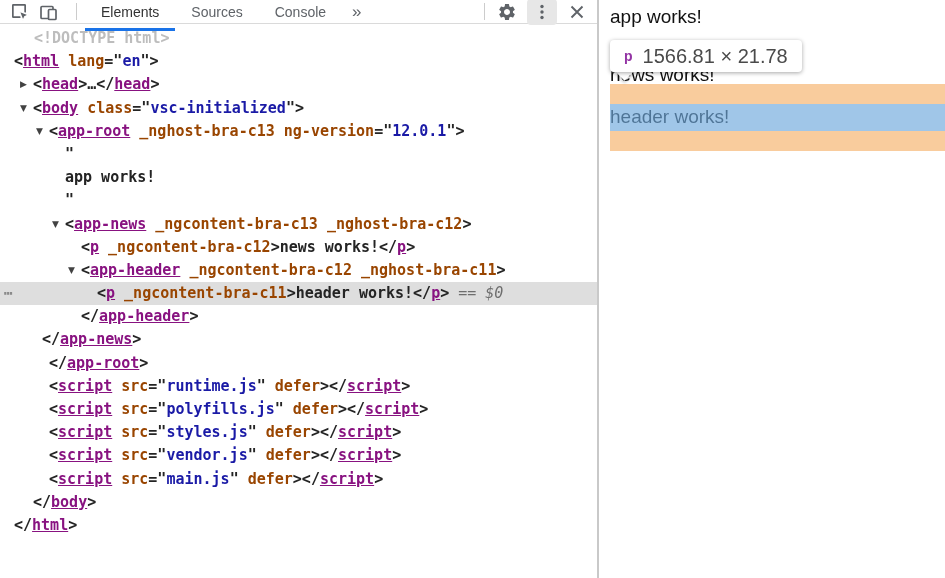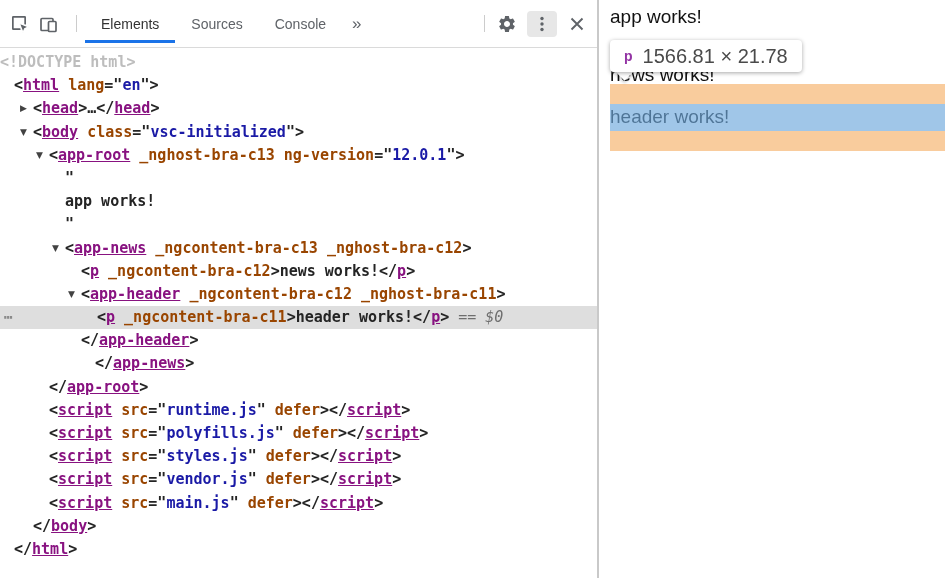--- a/index.html
+++ b/index.html
@@ -11,21 +11,21 @@
   }
   *{box-sizing:border-box;margin:0;padding:0;}
   html,body{width:945px;height:578px;overflow:hidden;background:#fff;
     font-family:"Liberation Sans",sans-serif;}
   .stage{position:relative;width:945px;height:578px;background:#fff;}
 
   
   .devtools{position:absolute;left:0;top:0;width:597px;height:578px;background:#fff;}
   .panel-divider{position:absolute;left:597px;top:0;width:2px;height:578px;background:#c9c9c9;}
 
-  .toolbar{height:48px;border-bottom:1px solid #dadada;display:flex;align-items:center;
+  .toolbar{height:24px;border-bottom:1px solid #dadada;display:flex;align-items:center;
     padding:0 6px;background:#fff;}
   .icon-btn{width:28px;height:28px;display:flex;align-items:center;justify-content:center;
     flex:0 0 auto;border-radius:4px;cursor:pointer;}
   .icon-btn svg{display:block;}
   .kebab-btn{background:#e7e7e7;width:30px;height:26px;margin:0 6px;}
   .vsep{width:1px;height:17px;background:#ccc;flex:0 0 auto;}
   .vsep.left{margin:0 8px 0 14px;}
   .vsep.right{margin:0 8px;}
   .tabs{display:flex;align-items:stretch;height:36px;}
   .tab{padding:0 16px;font-size:14px;color:#5f6368;display:flex;align-items:center;
@@ -114,34 +114,34 @@
         </svg>
       </div>
       <div class="icon-btn">
         <svg width="20" height="20" viewBox="0 0 20 20">
           <path d="M4.5 4.5 L15.5 15.5 M15.5 4.5 L4.5 15.5" stroke="var(--icon)" stroke-width="1.9" fill="none"></path>
         </svg>
       </div>
     </div>
 
     <div class="tree" id="tree">
-        <div class="row" style=""><span class="tk-d">&lt;!DOCTYPE html&gt;</span></div>
+        <div class="row" style="padding-left: 14px; margin-left: 20px;"><span class="tk-d">&lt;!DOCTYPE html&gt;</span></div>
         <div class="row" style="padding-left: 14px;"><span class="tk-p">&lt;</span><span class="tk-t">html</span><span class="tk-x"> </span><span class="tk-a">lang</span><span class="tk-p">="</span><span class="tk-v">en</span><span class="tk-p">"&gt;</span></div>
         <div class="row" style="padding-left: 33px;"><span class="arrow" style="left: 20px;">▶</span><span class="tk-p">&lt;</span><span class="tk-t">head</span><span class="tk-p">&gt;</span><span class="tk-x">…</span><span class="tk-p">&lt;/</span><span class="tk-t">head</span><span class="tk-p">&gt;</span></div>
         <div class="row" style="padding-left: 33px;"><span class="arrow" style="left: 20px;">▼</span><span class="tk-p">&lt;</span><span class="tk-t">body</span><span class="tk-x"> </span><span class="tk-a">class</span><span class="tk-p">="</span><span class="tk-v">vsc-initialized</span><span class="tk-p">"&gt;</span></div>
         <div class="row" style="padding-left: 49px;"><span class="arrow" style="left: 36px;">▼</span><span class="tk-p">&lt;</span><span class="tk-t">app-root</span><span class="tk-x"> </span><span class="tk-a">_nghost-bra-c13</span><span class="tk-x"> </span><span class="tk-a">ng-version</span><span class="tk-p">="</span><span class="tk-v">12.0.1</span><span class="tk-p">"&gt;</span></div>
         <div class="row" style="padding-left: 65px;"><span class="tk-x">"</span></div>
         <div class="row" style="padding-left: 65px;"><span class="tk-x">app works!</span></div>
         <div class="row" style="padding-left: 65px;"><span class="tk-x">"</span></div>
         <div class="row" style="padding-left: 65px;"><span class="arrow" style="left: 52px;">▼</span><span class="tk-p">&lt;</span><span class="tk-t">app-news</span><span class="tk-x"> </span><span class="tk-a">_ngcontent-bra-c13</span><span class="tk-x"> </span><span class="tk-a">_nghost-bra-c12</span><span class="tk-p">&gt;</span></div>
         <div class="row" style="padding-left: 81px;"><span class="tk-p">&lt;</span><span class="tk-t">p</span><span class="tk-x"> </span><span class="tk-a">_ngcontent-bra-c12</span><span class="tk-p">&gt;</span><span class="tk-x">news works!</span><span class="tk-p">&lt;/</span><span class="tk-t">p</span><span class="tk-p">&gt;</span></div>
         <div class="row" style="padding-left: 81px;"><span class="arrow" style="left: 68px;">▼</span><span class="tk-p">&lt;</span><span class="tk-t">app-header</span><span class="tk-x"> </span><span class="tk-a">_ngcontent-bra-c12</span><span class="tk-x"> </span><span class="tk-a">_nghost-bra-c11</span><span class="tk-p">&gt;</span></div>
         <div class="row selected" style="padding-left: 97px;"><span class="gutter-dots">⋯</span><span class="tk-p">&lt;</span><span class="tk-t">p</span><span class="tk-x"> </span><span class="tk-a">_ngcontent-bra-c11</span><span class="tk-p">&gt;</span><span class="tk-x">header works!</span><span class="tk-p">&lt;/</span><span class="tk-t">p</span><span class="tk-p">&gt;</span><span class="tk-e"> == $0</span></div>
         <div class="row" style="padding-left: 81px;"><span class="tk-p">&lt;/</span><span class="tk-t">app-header</span><span class="tk-p">&gt;</span></div>
-        <div class="row" style="padding-left: 95px;"><span class="tk-p">&lt;/</span><span class="tk-t">app-news</span><span class="tk-p">&gt;</span></div>
+        <div class="row" style="padding-left: 42px;"><span class="tk-p">&lt;/</span><span class="tk-t">app-news</span><span class="tk-p">&gt;</span></div>
         <div class="row" style="padding-left: 49px;"><span class="tk-p">&lt;/</span><span class="tk-t">app-root</span><span class="tk-p">&gt;</span></div>
         <div class="row" style="padding-left: 49px;"><span class="tk-p">&lt;</span><span class="tk-t">script</span><span class="tk-x"> </span><span class="tk-a">src</span><span class="tk-p">="</span><span class="tk-l">runtime.js</span><span class="tk-p">" </span><span class="tk-a">defer</span><span class="tk-p">&gt;&lt;/</span><span class="tk-t">script</span><span class="tk-p">&gt;</span></div>
         <div class="row" style="padding-left: 49px;"><span class="tk-p">&lt;</span><span class="tk-t">script</span><span class="tk-x"> </span><span class="tk-a">src</span><span class="tk-p">="</span><span class="tk-l">polyfills.js</span><span class="tk-p">" </span><span class="tk-a">defer</span><span class="tk-p">&gt;&lt;/</span><span class="tk-t">script</span><span class="tk-p">&gt;</span></div>
         <div class="row" style="padding-left: 49px;"><span class="tk-p">&lt;</span><span class="tk-t">script</span><span class="tk-x"> </span><span class="tk-a">src</span><span class="tk-p">="</span><span class="tk-l">styles.js</span><span class="tk-p">" </span><span class="tk-a">defer</span><span class="tk-p">&gt;&lt;/</span><span class="tk-t">script</span><span class="tk-p">&gt;</span></div>
         <div class="row" style="padding-left: 49px;"><span class="tk-p">&lt;</span><span class="tk-t">script</span><span class="tk-x"> </span><span class="tk-a">src</span><span class="tk-p">="</span><span class="tk-l">vendor.js</span><span class="tk-p">" </span><span class="tk-a">defer</span><span class="tk-p">&gt;&lt;/</span><span class="tk-t">script</span><span class="tk-p">&gt;</span></div>
         <div class="row" style="padding-left: 49px;"><span class="tk-p">&lt;</span><span class="tk-t">script</span><span class="tk-x"> </span><span class="tk-a">src</span><span class="tk-p">="</span><span class="tk-l">main.js</span><span class="tk-p">" </span><span class="tk-a">defer</span><span class="tk-p">&gt;&lt;/</span><span class="tk-t">script</span><span class="tk-p">&gt;</span></div>
         <div class="row" style="padding-left: 33px;"><span class="tk-p">&lt;/</span><span class="tk-t">body</span><span class="tk-p">&gt;</span></div>
         <div class="row" style="padding-left: 14px;"><span class="tk-p">&lt;/</span><span class="tk-t">html</span><span class="tk-p">&gt;</span></div>
       </div>
   </div>

